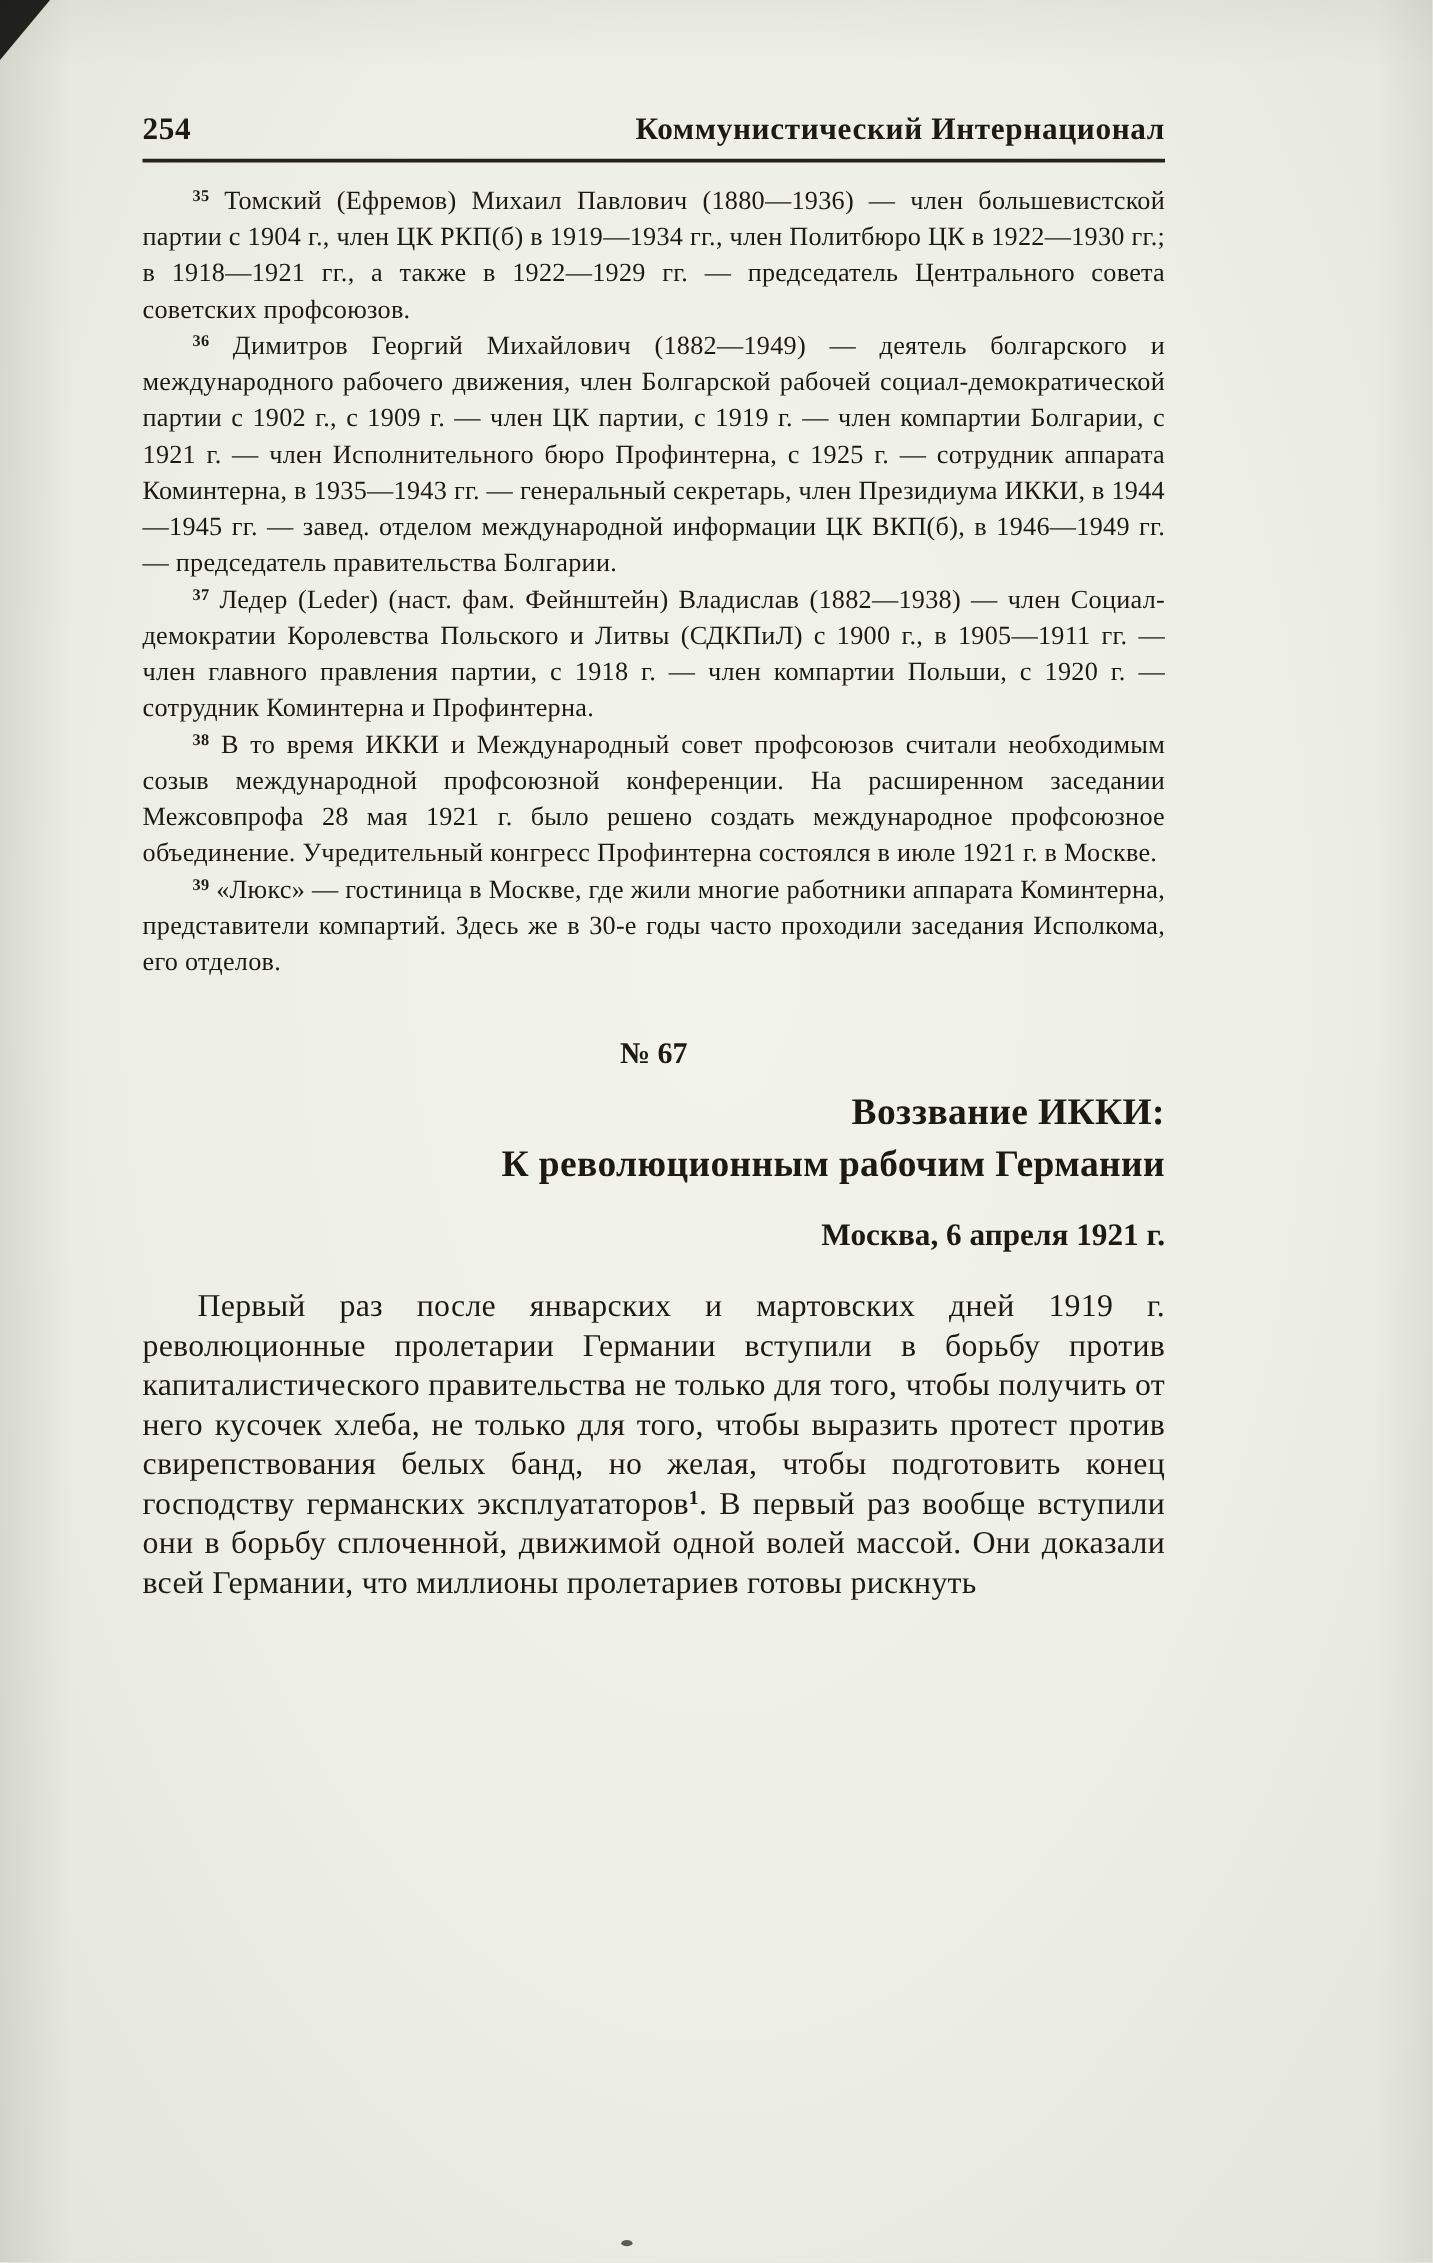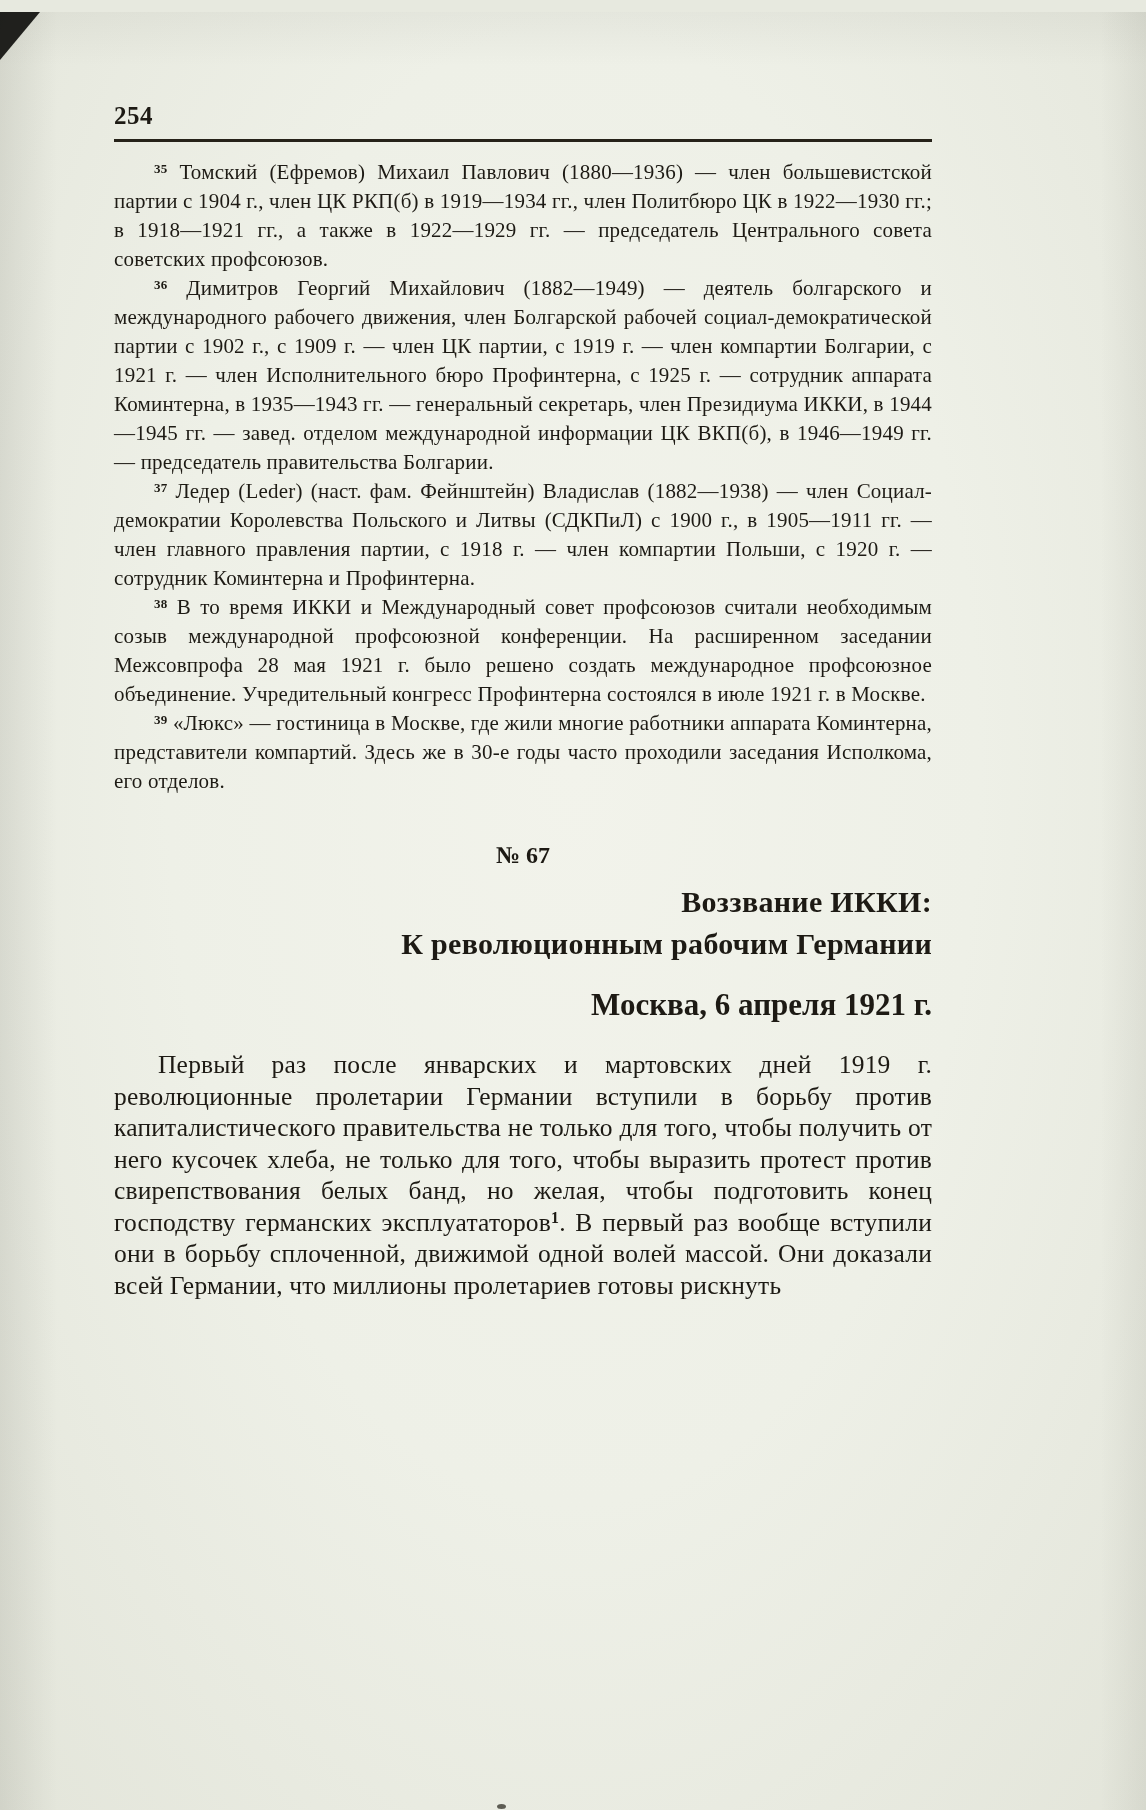--- a/index.html
+++ b/index.html
@@ -10,21 +10,20 @@
     position: relative;
     overflow: hidden;
     font-family: "Liberation Serif", "DejaVu Serif", serif;
     background: #e7e9df;
   }
   .page {
     position: absolute;
     inset: 0;
     background: radial-gradient(ellipse at 50% 42%, #f2f3eb 0%, #eef0e7 50%, #e3e5da 100%);
     color: #1d1a14;
-    margin-top: 12px;
   }
   .page::before {
     content: "";
     position: absolute;
     inset: 0;
     background:
       linear-gradient(90deg, rgba(55,55,45,0.10) 0%, rgba(0,0,0,0) 5%),
       linear-gradient(270deg, rgba(55,55,45,0.07) 0%, rgba(0,0,0,0) 4%),
       linear-gradient(180deg, rgba(55,55,45,0.05) 0%, rgba(0,0,0,0) 3%);
     pointer-events: none;
@@ -92,21 +91,21 @@
     text-align: right;
     font-size: 30px;
     font-weight: bold;
     margin: 12px 0 0 0;
     line-height: 42px;
     letter-spacing: 0.3px;
   }
   .dateline {
     text-align: right;
     font-weight: bold;
-    font-size: 31px;
+    font-size: 25px;
     margin: 22px 0 0 0;
   }
   .body-para {
     margin: 26px 0 0 0;
     font-size: 25.5px;
     line-height: 31.5px;
     text-align: justify;
     text-indent: 44px;
     letter-spacing: 0.2px;
   }
@@ -115,20 +114,21 @@
 <body>
 
 <div class="page">
   <div class="corner-artifact"></div>
   <div class="dot-artifact"></div>
 
   <div class="content">
 
     <header class="running-head">
       <span>254</span>
+      <span>Коммунистический Интернационал</span>
     </header>
     <hr class="head-rule">
 
     <section class="notes">
       <p class="note"><sup>35</sup> <span>Томский (Ефремов) Михаил Павлович (1880—1936) — член большевистской партии с 1904 г., член ЦК РКП(б) в 1919—1934 гг., член Политбюро ЦК в 1922—1930 гг.; в 1918—1921 гг., а также в 1922—1929 гг. — председатель Центрального совета советских профсоюзов.</span></p>
       <p class="note"><sup>36</sup> <span>Димитров Георгий Михайлович (1882—1949) — деятель болгарского и международного рабочего движения, член Болгарской рабочей социал-демократической партии с 1902 г., с 1909 г. — член ЦК партии, с 1919 г. — член компартии Болгарии, с 1921 г. — член Исполнительного бюро Профинтерна, с 1925 г. — сотрудник аппарата Коминтерна, в 1935—1943 гг. — генеральный секретарь, член Президиума ИККИ, в 1944—1945 гг. — завед. отделом международной информации ЦК ВКП(б), в 1946—1949 гг. — председатель правительства Болгарии.</span></p>
       <p class="note"><sup>37</sup> <span>Ледер (Leder) (наст. фам. Фейнштейн) Владислав (1882—1938) — член Социал-демократии Королевства Польского и Литвы (СДКПиЛ) с 1900 г., в 1905—1911 гг. — член главного правления партии, с 1918 г. — член компартии Польши, с 1920 г. — сотрудник Коминтерна и Профинтерна.</span></p>
       <p class="note"><sup>38</sup> <span>В то время ИККИ и Международный совет профсоюзов считали необходимым созыв международной профсоюзной конференции. На расширенном заседании Межсовпрофа 28 мая 1921 г. было решено создать международное профсоюзное объединение. Учредительный конгресс Профинтерна состоялся в июле 1921 г. в Москве.</span></p>
       <p class="note"><sup>39</sup> <span>«Люкс» — гостиница в Москве, где жили многие работники аппарата Коминтерна, представители компартий. Здесь же в 30-е годы часто проходили заседания Исполкома, его отделов.</span></p>
     </section>

